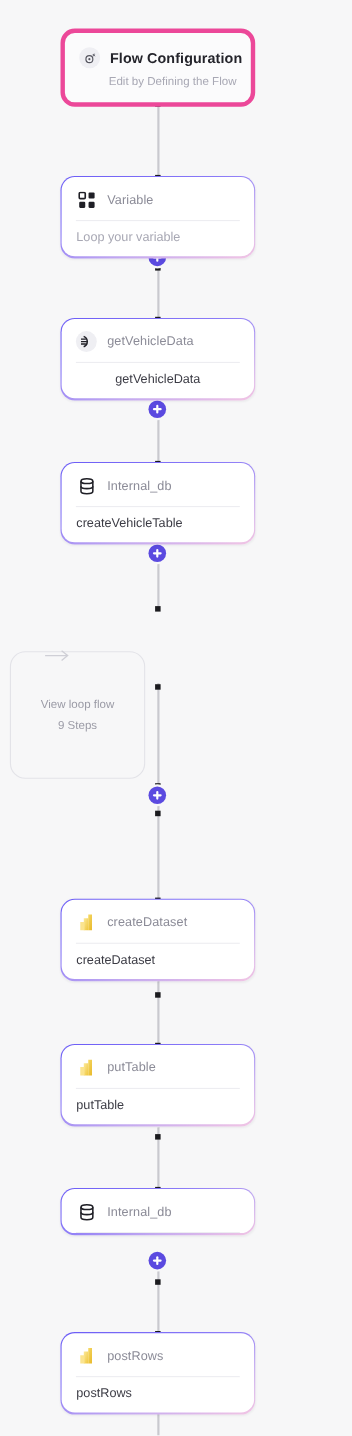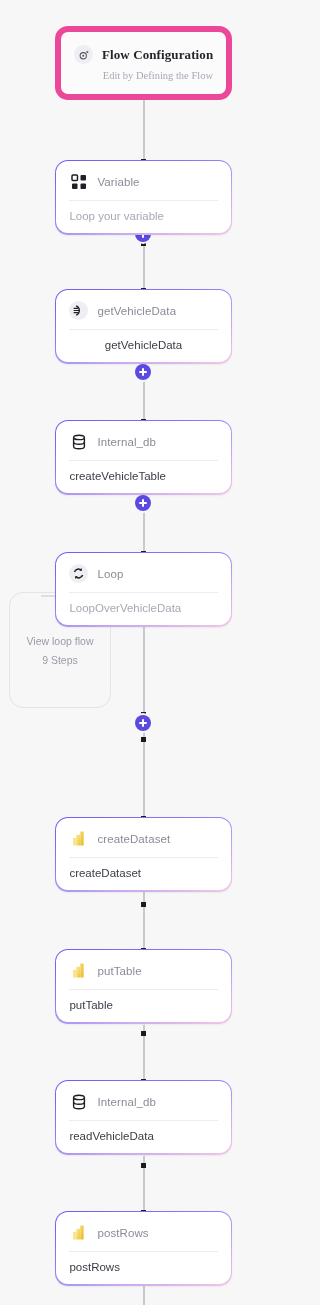--- a/index.html
+++ b/index.html
@@ -65,22 +65,21 @@
   }
   .node-inner {
     border-radius: 12px;
     background: #ffffff;
     overflow: hidden;
   }
 
   
   .node.start {
     background: #fbfbfc;
-    border: 6px solid #ec4899;
-    font-family: Liberation Serif, serif;
+    border: 4px solid #ec4899;
   }
   .node.start .node-inner { background: transparent; }
 
   
   .node.grad {
     padding: 1.4px;
     background: linear-gradient(160deg, #6b5cf6 0%, #8b7bf8 38%, #c3a9f0 68%, #f3c6e4 100%);
     box-shadow: 0 1px 2px rgba(20,20,40,0.05);
   }
 
@@ -130,21 +129,21 @@
     color: #a8a8b4;
     font-size: 10.5px;
     padding: 2px 13px 13px 13px;
   }
 
   
   #loop-subflow {
     position: absolute;
     left: 9px;
     top: 592px;
-    width: 102px;
+    width: 123px;
     height: 116px;
     border: 1px solid #e3e3e8;
     border-radius: 14px;
     background: transparent;
     display: flex;
     flex-direction: column;
     align-items: center;
     justify-content: center;
     gap: 7px;
   }
@@ -304,39 +303,20 @@
             <path d="M2.6 8 A5.4 2.2 0 0 0 13.4 8" fill="none" stroke="#1f1f26" stroke-width="1.4"></path>
           </svg>
         </span>
         <span class="node-title">Internal_db</span>
       </div>
       <div class="node-divider"></div>
       <div class="node-sub">createVehicleTable</div>
     </div>
   </div>
 
-  <div class="node grad" style="top:552px;">
-    <div class="node-inner">
-      <div class="node-head">
-        <span class="node-icon">
-          <span class="icon-circle-bg">
-            <svg width="13" height="13" viewBox="0 0 16 16">
-              <path d="M3 6.2 A5 5 0 0 1 11.5 4.2" fill="none" stroke="#1f1f26" stroke-width="1.8"></path>
-              <path d="M13 9.8 A5 5 0 0 1 4.5 11.8" fill="none" stroke="#1f1f26" stroke-width="1.8"></path>
-              <path d="M11.8 1.3 L12.3 4.6 L9 4.3 Z" fill="#1f1f26"></path>
-              <path d="M4.2 14.7 L3.7 11.4 L7 11.7 Z" fill="#1f1f26"></path>
-            </svg>
-          </span>
-        </span>
-        <span class="node-title">Loop</span>
-      </div>
-      <div class="node-divider"></div>
-      <div class="node-sub muted">LoopOverVehicleData</div>
-    </div>
-  </div>
 
   <div class="node grad" style="top:817px;">
     <div class="node-inner">
       <div class="node-head">
         <span class="node-icon">
           <svg width="17" height="17" viewBox="0 0 16 16">
             <defs>
               <linearGradient id="pbA" x1="0" y1="0" x2="1" y2="1">
                 <stop offset="0%" stop-color="#f6dc6e"></stop>
                   <stop offset="100%" stop-color="#e8b621"></stop>
@@ -381,21 +361,20 @@
         <span class="node-icon">
           <svg width="16" height="16" viewBox="0 0 16 16">
             <ellipse cx="8" cy="3.4" rx="5.4" ry="2.2" fill="none" stroke="#1f1f26" stroke-width="1.4"></ellipse>
             <path d="M2.6 3.4 V12.6 A5.4 2.2 0 0 0 13.4 12.6 V3.4" fill="none" stroke="#1f1f26" stroke-width="1.4"></path>
             <path d="M2.6 8 A5.4 2.2 0 0 0 13.4 8" fill="none" stroke="#1f1f26" stroke-width="1.4"></path>
           </svg>
         </span>
         <span class="node-title">Internal_db</span>
       </div>
       <div class="node-divider"></div>
-      <div class="node-sub">readVehicleData</div>
     </div>
   </div>
 
   <div class="node grad" style="top:1211px;">
     <div class="node-inner">
       <div class="node-head">
         <span class="node-icon">
           <svg width="17" height="17" viewBox="0 0 16 16">
             <path d="M9.6 1.3 h3.2 v13.4 h-3.2 z" fill="url(#pbA)"></path>
             <path d="M5.8 4.4 h3.8 v10.3 h-3.8 z" fill="url(#pbB)"></path>

